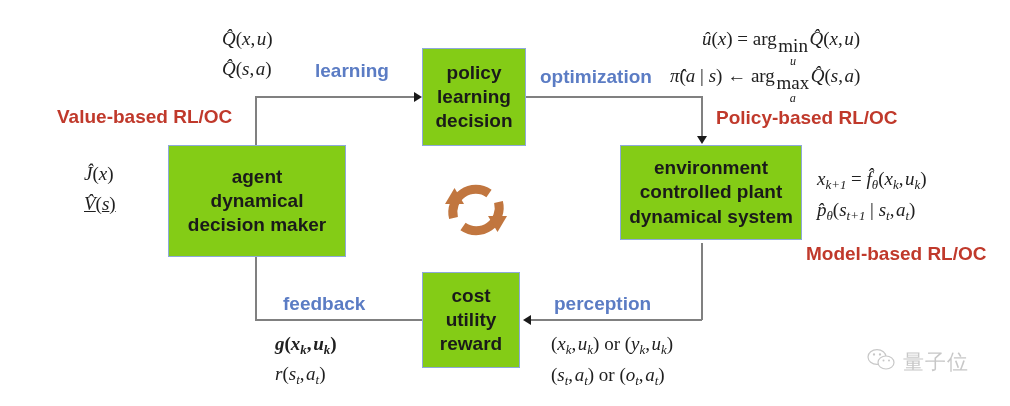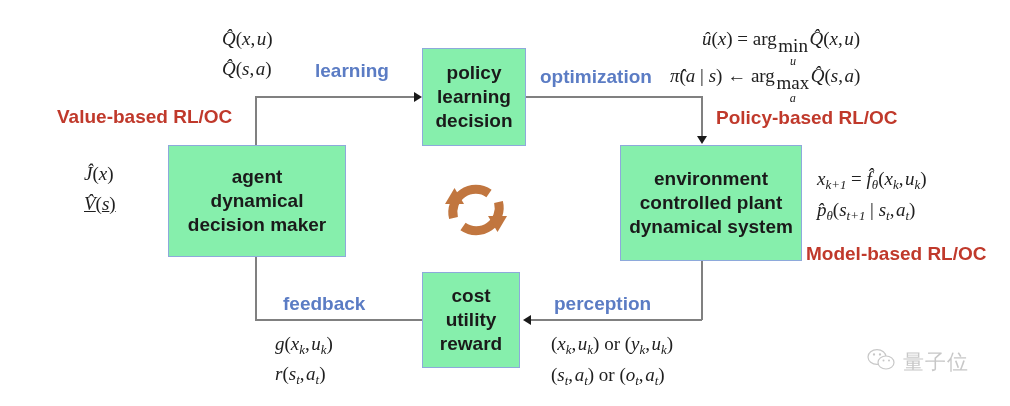--- a/index.html
+++ b/index.html
@@ -14,38 +14,38 @@
     position: relative;
     width: 1010px;
     height: 406px;
     background: #ffffff;
     overflow: hidden;
   }
   
   .box {
     position: absolute;
     border: 1.5px solid #8ea9db;
-    background: #86efac;
+    background: #84cc16;
     box-sizing: border-box;
     display: flex;
     flex-direction: column;
     align-items: center;
     justify-content: center;
     font-family: "Liberation Sans", sans-serif;
     font-weight: 700;
     font-size: 19px;
     color: #1a1a1a;
     line-height: 1.28;
     text-align: center;
   }
   .box .ln { display: block; white-space: nowrap; }
 
   #box-policy      { left: 422px; top: 48px;  width: 104px; height: 98px; }
   #box-agent       { left: 168px; top: 145px; width: 178px; height: 112px; }
-  #box-environment { left: 620px; top: 145px; width: 182px; height: 116px; }
+  #box-environment { left: 620px; top: 145px; width: 182px; height: 95px; }
   #box-cost        { left: 422px; top: 272px; width: 98px;  height: 96px; }
 
   
   .ln-h, .ln-v {
     position: absolute;
     background: #808080;
   }
   .ln-h { height: 1.5px; }
   .ln-v { width: 1.5px; }
 
@@ -236,21 +236,21 @@
   <div class="math" style="left:817px; top:168px;">
     <i>x</i><sub><i>k</i>+1</sub> = <i>f̂</i><sub>θ</sub>(<i>x</i><sub><i>k</i></sub>, <i>u</i><sub><i>k</i></sub>)
   </div>
   <div class="math" style="left:817px; top:199px;">
     <i>p̂</i><sub>θ</sub>(<i>s</i><sub><i>t</i>+1</sub> | <i>s</i><sub><i>t</i></sub>, <i>a</i><sub><i>t</i></sub>)
   </div>
 
   <div class="lbl-red" style="left:806px; top:243px;">Model-based RL/OC</div>
 
   <div class="lbl-blue" style="left:283px; top:293px;">feedback</div>
-  <div class="math" style="left:275px; top:333px;">
+  <div class="math" style="left:275px; top:333px;font-weight:bold;">
     <i>g</i>(<i>x</i><sub><i>k</i></sub>, <i>u</i><sub><i>k</i></sub>)
   </div>
   <div class="math" style="left:275px; top:363px;">
     <i>r</i>(<i>s</i><sub><i>t</i></sub>, <i>a</i><sub><i>t</i></sub>)
   </div>
 
   <div class="lbl-blue" style="left:554px; top:293px;">perception</div>
   <div class="math" style="left:551px; top:333px;">
     (<i>x</i><sub><i>k</i></sub>, <i>u</i><sub><i>k</i></sub>) <span class="op">or</span> (<i>y</i><sub><i>k</i></sub>, <i>u</i><sub><i>k</i></sub>)
   </div>

